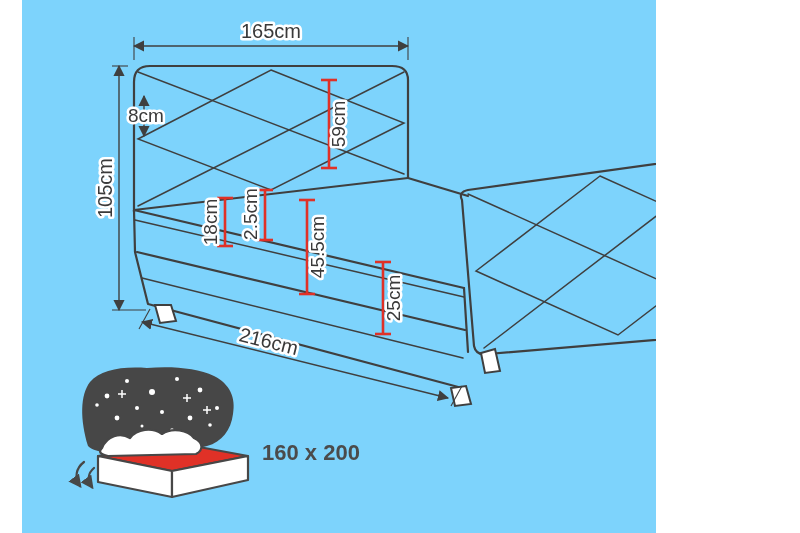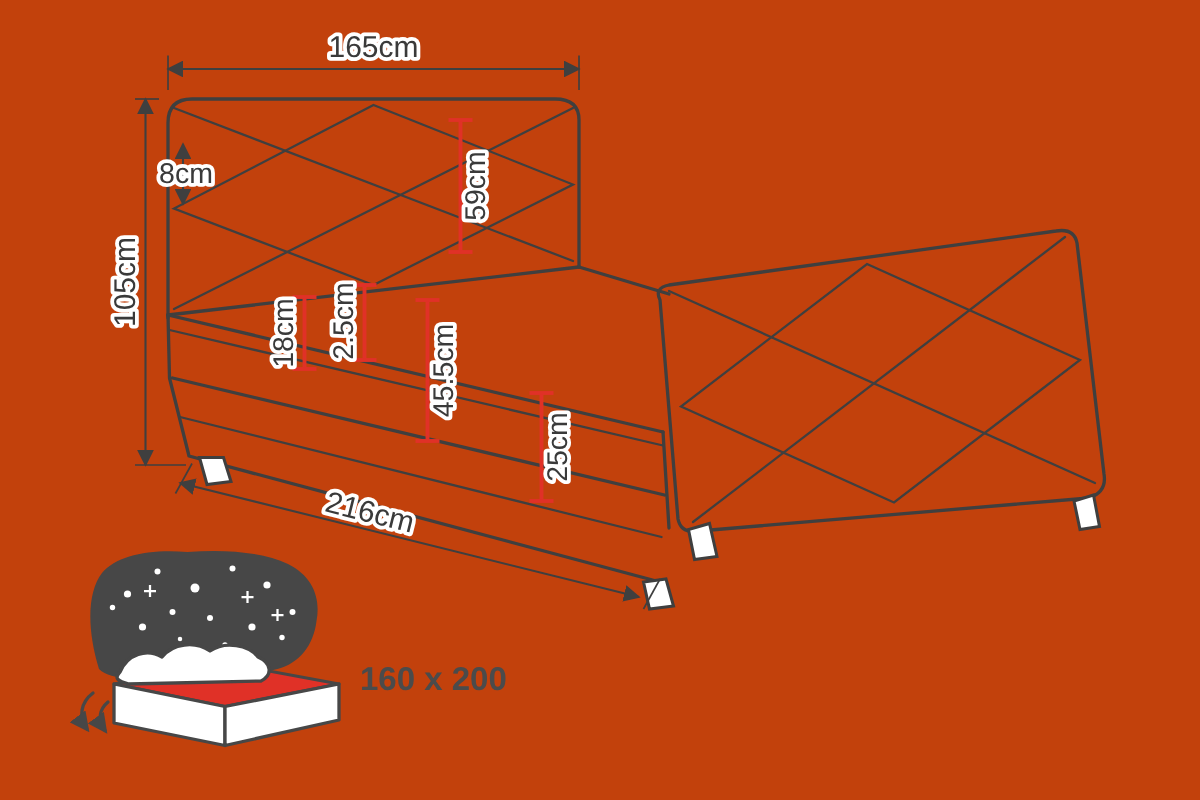--- a/index.html
+++ b/index.html
@@ -1,17 +1,17 @@
 <!DOCTYPE html>
 <html><head>
 <meta charset="utf-8">
 <style>
   html,body{margin:0;padding:0;background:#ffffff;}
-  .stage{position:relative;width:800px;height:533px;background:#c2410c;overflow:hidden;
-         font-family:"Liberation Sans", sans-serif;}
+  .stage{position:relative;width:634px;height:533px;background:#7dd3fc;overflow:hidden;
+         font-family:"Liberation Sans", sans-serif;margin-left:22px;}
   svg{display:block;}
   .outline{fill:none;stroke:#3f3f3f;stroke-width:2.2;stroke-linecap:round;stroke-linejoin:round;}
   .pattern{fill:none;stroke:#3f3f3f;stroke-width:1.5;stroke-linecap:round;}
   .dimline{fill:none;stroke:#3f3f3f;stroke-width:1.4;}
   .extline{fill:none;stroke:#3f3f3f;stroke-width:1.1;}
   .redline{fill:none;stroke:#e03127;stroke-width:2.6;stroke-linecap:butt;}
   .leg{fill:#ffffff;stroke:#3f3f3f;stroke-width:2;}
   .lbl{font-family:"Liberation Sans", sans-serif;font-size:19px;fill:#3a3a3a;
        paint-order:stroke;stroke:#ffffff;stroke-width:5px;stroke-linejoin:round;}
   .lbl-big{font-size:20px;}

